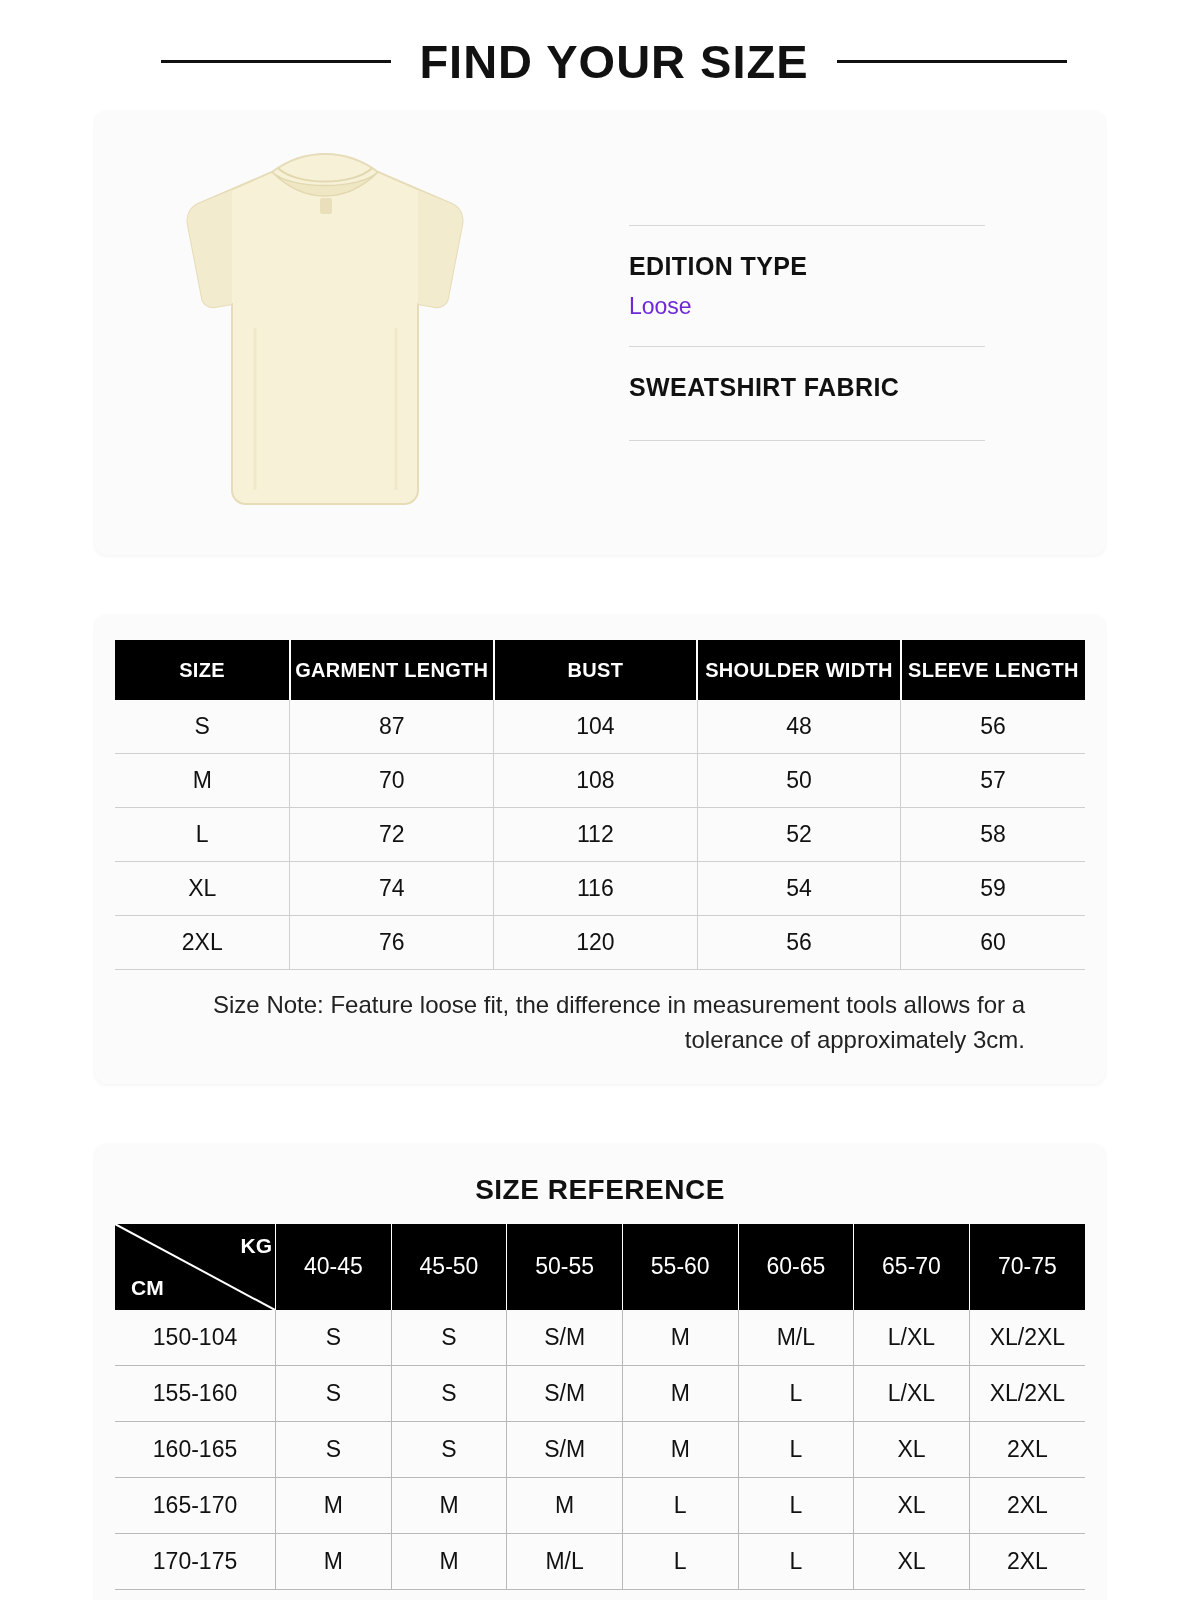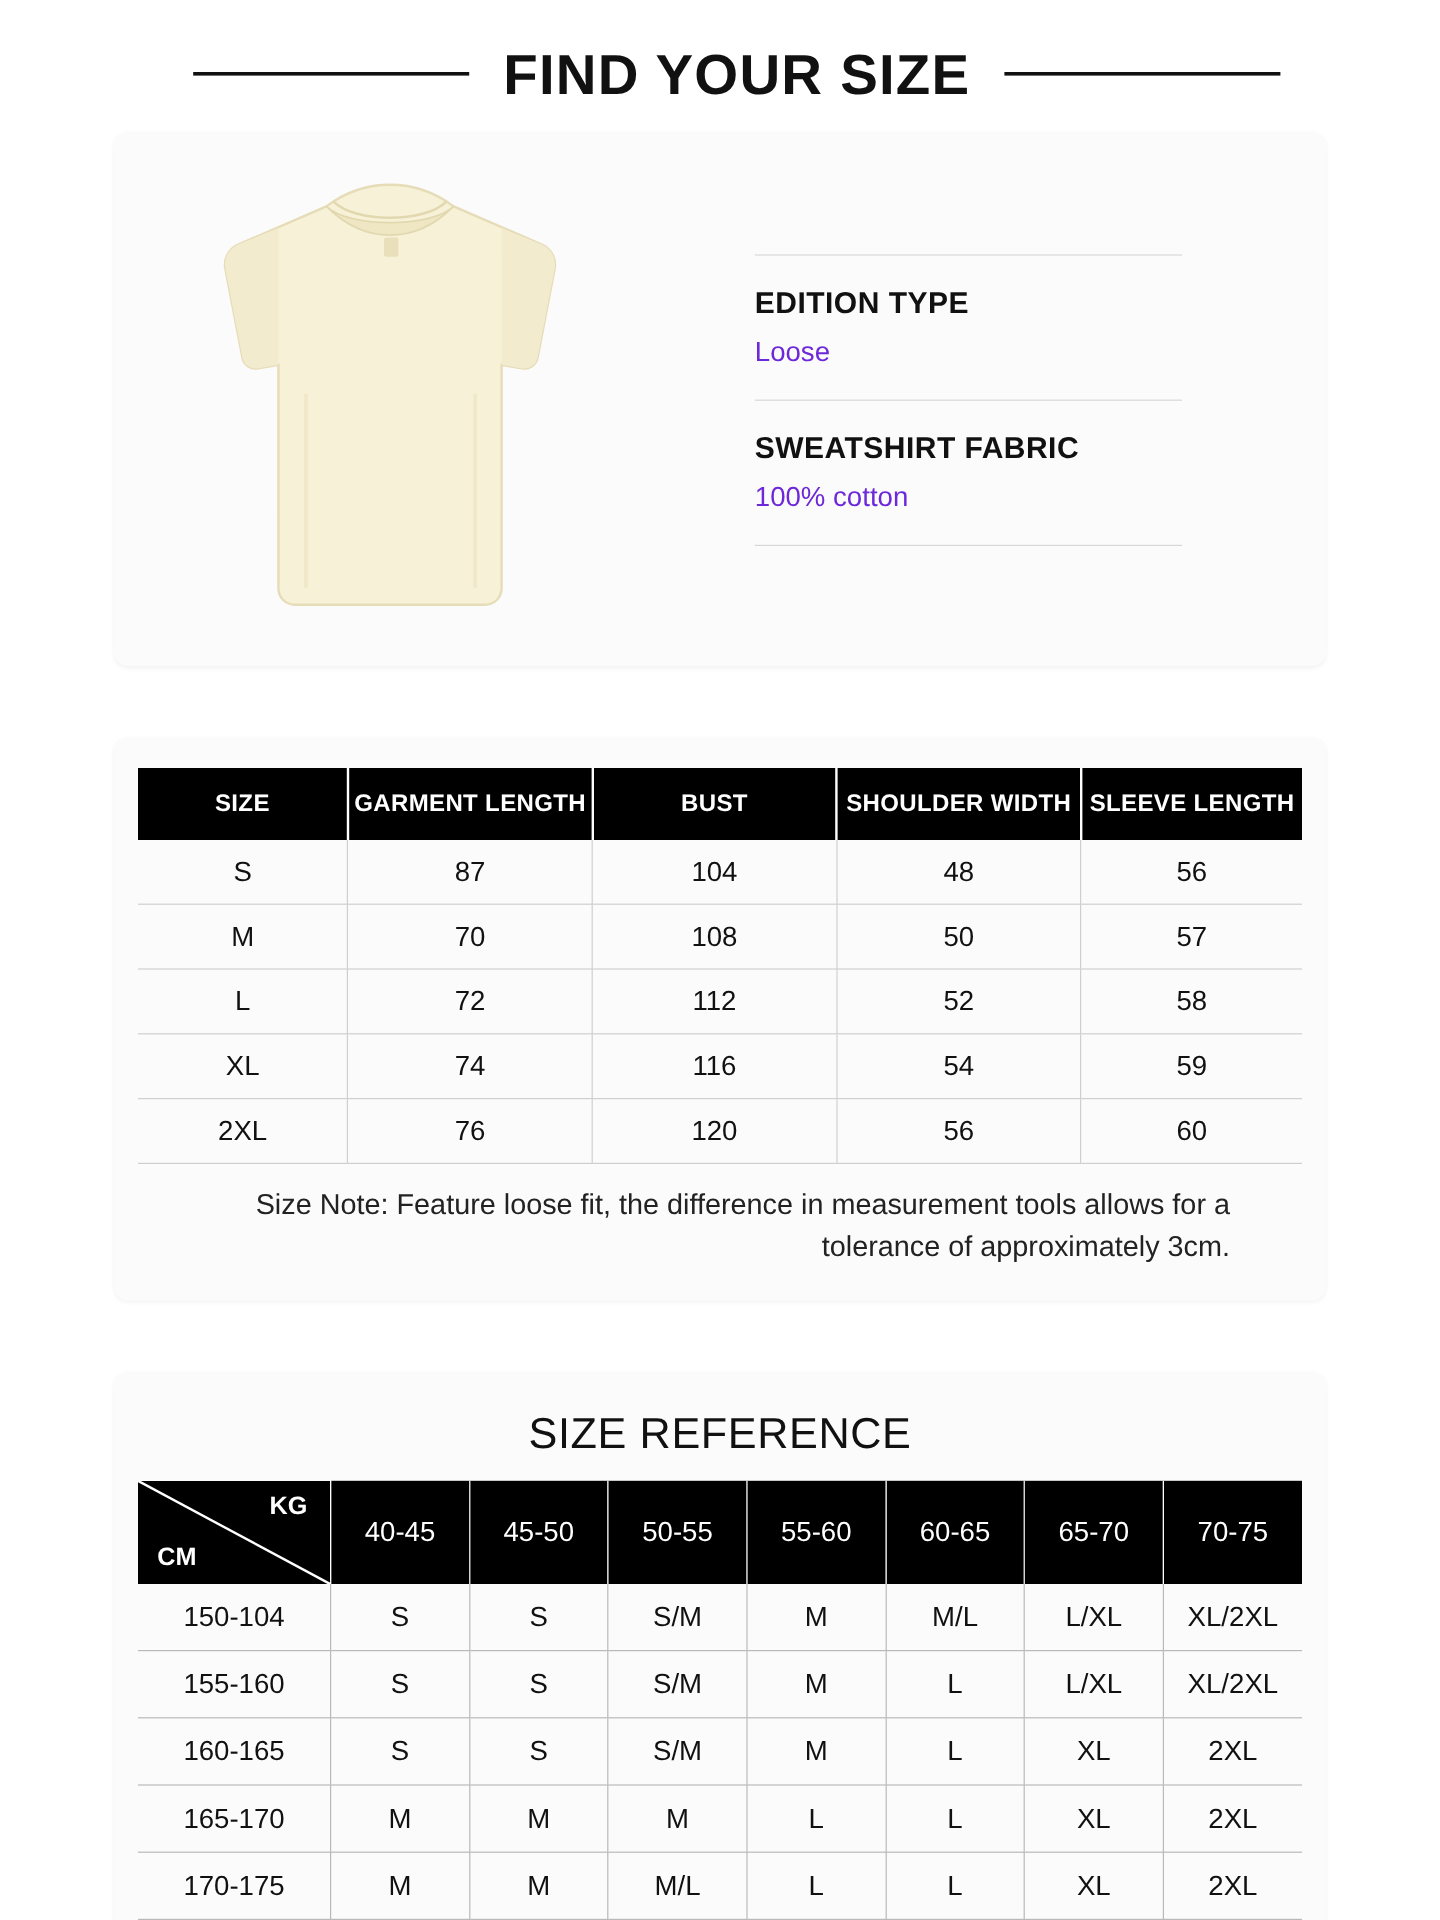--- a/index.html
+++ b/index.html
@@ -133,22 +133,22 @@
     line-height: 1.45;
     padding: 18px 60px 6px 60px;
   }
 
   
   .ref-card {
     padding: 22px 20px 26px 20px;
   }
   .ref-title {
     text-align: center;
-    font-size: 36px;
-    font-weight: normal;
+    font-size: 28px;
+    font-weight: bold;
     letter-spacing: 0.5px;
     padding: 8px 0 18px 0;
   }
   .ref-table th, .ref-table td {
     border-right: 1px solid #ffffff;
   }
   .ref-table thead th {
     background: #000000;
     color: #ffffff;
     font-size: 23px;
@@ -170,21 +170,21 @@
     width: 100%;
     height: 86px;
   }
   .corner-line {
     position: absolute;
     left: 0; top: 0;
     width: 100%; height: 100%;
   }
   .corner-kg {
     position: absolute;
-    right: 19px;
+    right: 3px;
     top: 10px;
     font-size: 21px;
     font-weight: bold;
     color: #ffffff;
   }
   .corner-cm {
     position: absolute;
     left: 16px;
     bottom: 10px;
     font-size: 21px;
@@ -249,21 +249,20 @@
 
       <div class="info-block">
         <div class="info-label">EDITION TYPE</div>
         <div class="info-value">Loose</div>
       </div>
 
       <div class="info-sep"></div>
 
       <div class="info-block">
         <div class="info-label">SWEATSHIRT FABRIC</div>
-        <div class="info-value">100% cotton</div>
       </div>
 
       <div class="info-sep"></div>
     </div>
   </div>
 
   <div class="card size-card">
     <table class="size-table">
       <thead>
         <tr>

